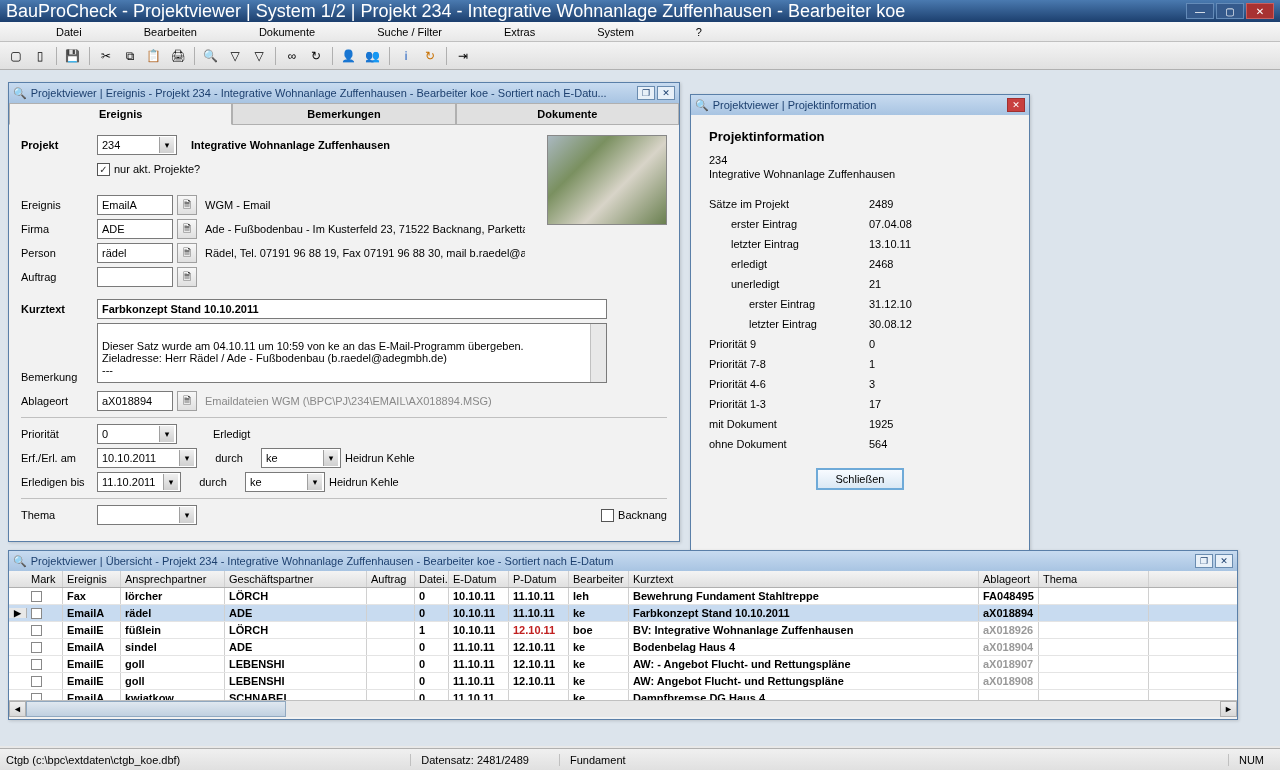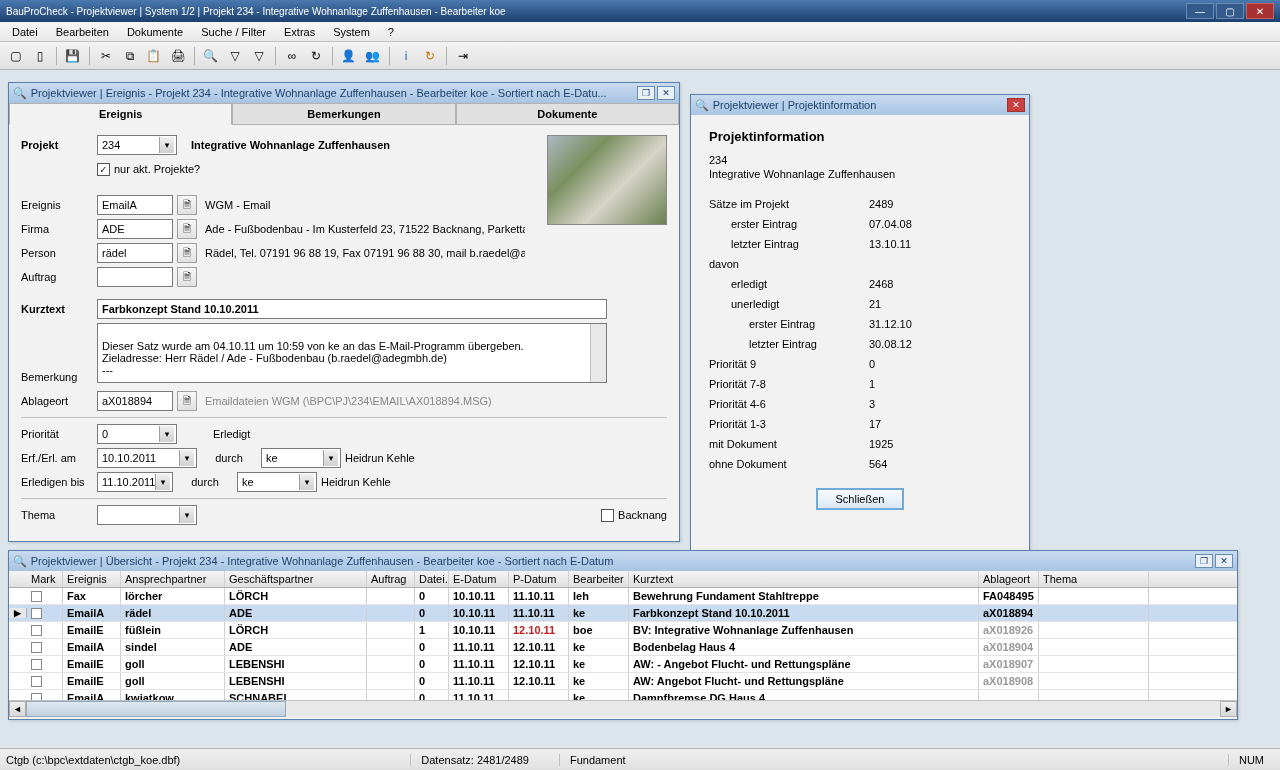--- a/index.html
+++ b/index.html
@@ -1,27 +1,27 @@
 <!DOCTYPE html>
 <html><head>
 <meta charset="utf-8">
 <style>
 * { box-sizing: border-box; margin: 0; padding: 0; font-family: "Segoe UI", Tahoma, sans-serif; font-size: 11px; }
 body { background: #e8e8e8; width: 1280px; height: 770px; overflow: hidden; position: relative; }
 
 
 .titlebar { height: 22px; background: linear-gradient(#4a7ab0, #1c3f6e); color: #fff; display: flex; align-items: center; padding: 0 6px; }
-.titlebar .title { flex: 1; font-size: 10px; }
+.titlebar .title { flex: 1; font-size: 18px; }
 .win-controls { display: flex; gap: 2px; }
 .win-btn { width: 28px; height: 16px; display: flex; align-items: center; justify-content: center; background: #355a8c; border: 1px solid #648bb8; color: #fff; font-size: 10px; cursor: pointer; }
 .win-btn.close { background: #a83232; border-color: #c86060; }
 
 
 .menubar { height: 20px; background: linear-gradient(#f8f8f8, #e8e8e8); border-bottom: 1px solid #c0c0c0; display: flex; align-items: center; padding: 0 4px; gap: 2px; }
-.menubar .menu-item { padding: 2px 8px; cursor: pointer; }
+.menubar .menu-item { padding: 2px 8px; cursor: pointer; margin-left: 44px; }
 
 
 .toolbar { height: 28px; background: linear-gradient(#f4f4f4, #e0e0e0); border-bottom: 1px solid #b0b0b0; display: flex; align-items: center; padding: 0 6px; gap: 4px; }
 .toolbar .tb-btn { width: 20px; height: 20px; border: 1px solid transparent; display: flex; align-items: center; justify-content: center; cursor: pointer; font-size: 12px; }
 .toolbar .tb-sep { width: 1px; height: 18px; background: #b0b0b0; margin: 0 2px; }
 
 
 .mdi { position: relative; background: #dce4ec; height: 676px; }
 
 
@@ -235,21 +235,21 @@
             <span>10.10.2011</span>
           </div>
         <span style="width:64px;text-align:center">durch</span>
         <div class="combo" style="width:80px">
             <span>ke</span>
           </div>
         <span class="static-txt">Heidrun Kehle</span>
       </div>
       <div class="form-row">
         <span class="lbl">Erledigen bis</span>
-        <div class="combo" style="width:76px">
+        <div class="combo" style="width:84px">
             <span>11.10.2011</span>
           </div>
         <span style="width:64px;text-align:center">durch</span>
         <div class="combo" style="width:80px">
             <span>ke</span>
           </div>
         <span class="static-txt">Heidrun Kehle</span>
       </div>
       <div class="divider"></div>
       <div class="form-row">
@@ -279,24 +279,20 @@
             <span class="k">Sätze im Projekt</span>
             <span class="v">2489</span>
           </div>
           <div class="pi-row ind1">
             <span class="k">erster Eintrag</span>
             <span class="v">07.04.08</span>
           </div>
           <div class="pi-row ind1">
             <span class="k">letzter Eintrag</span>
             <span class="v">13.10.11</span>
-          </div>
-          <div class="pi-row">
-            <span class="k">davon</span>
-            <span class="v"></span>
           </div>
           <div class="pi-row ind1">
             <span class="k">erledigt</span>
             <span class="v">2468</span>
           </div>
           <div class="pi-row ind1">
             <span class="k">unerledigt</span>
             <span class="v">21</span>
           </div>
           <div class="pi-row ind2">

